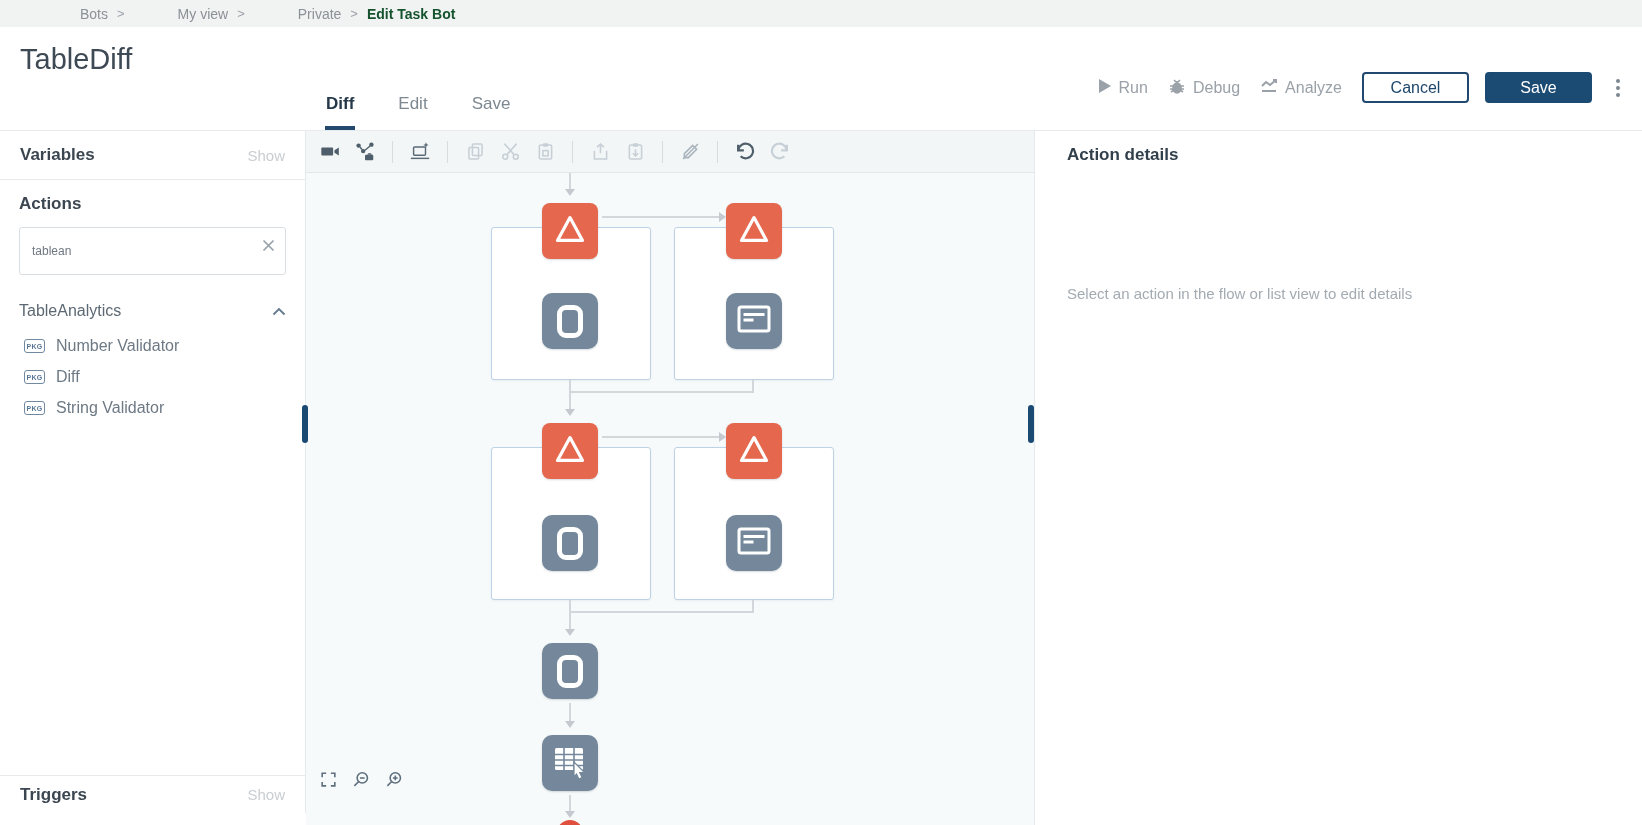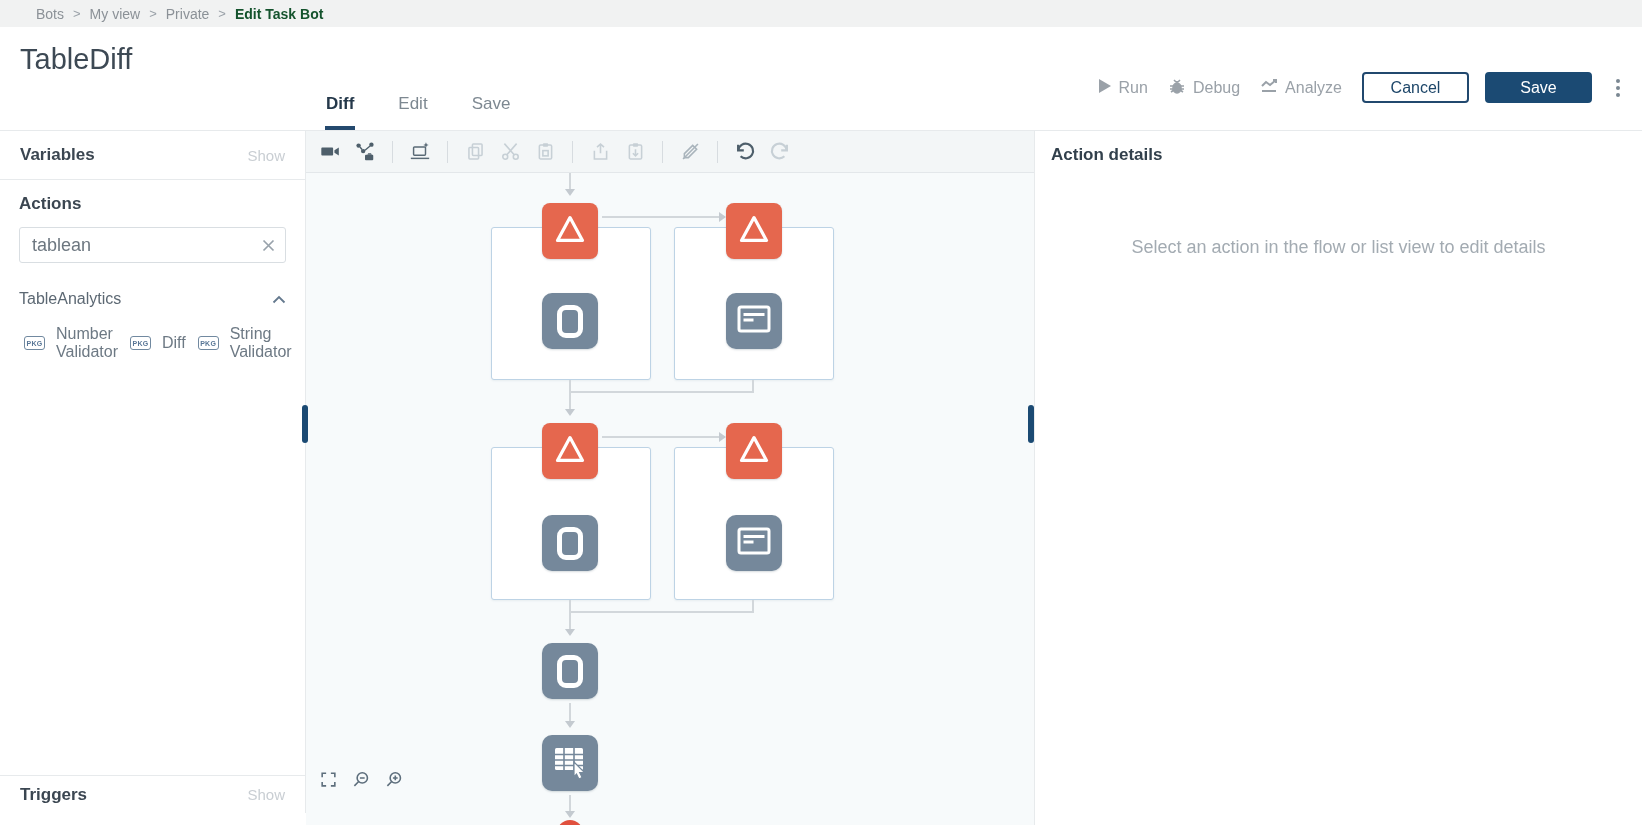--- a/index.html
+++ b/index.html
@@ -3,21 +3,21 @@
 <meta charset="utf-8">
 <style>
   * { margin:0; padding:0; box-sizing:border-box; }
   html,body { width:1642px; height:825px; overflow:hidden; }
   body { font-family:"Liberation Sans", sans-serif; background:#fff; color:#3f4b55; }
   .page { position:relative; width:1642px; height:825px; background:#fff; }
 
   
   .crumb-bar { position:absolute; left:0; top:0; width:100%; height:27px; background:#f1f2f2;
     display:flex; align-items:center; padding-left:36px; gap:9px; font-size:14px; color:#8b9197; }
-  .crumb { cursor:pointer; }
+  .crumb { cursor:pointer;margin-left:44px; }
   .crumb-sep { color:#9aa1a8; font-size:13px; }
   .crumb-current { color:#14532d; font-weight:bold;text-align:center; }
 
   
   .header { position:absolute; left:0; top:27px; width:100%; height:104px; background:#fff;
     border-bottom:1px solid #e7eaec; }
   .page-title { position:absolute; left:20px; top:16px; font-size:29px; font-weight:500; color:#3d4954; }
   .tabs { position:absolute; left:325px; bottom:0; display:flex; gap:42px; }
   .tab { font-size:17px; color:#7d8891; padding:0 1px 12px 1px; cursor:pointer; border-bottom:4px solid transparent; }
   .tab.active { color:#24384a; font-weight:bold; border-bottom-color:#24496e; }
@@ -32,28 +32,28 @@
 
   
   .left-panel { position:absolute; left:0; top:131px; bottom:12px; width:306px; background:#fff;
     border-right:1px solid #e7eaec; }
   .lp-row { height:49px; display:flex; align-items:center; justify-content:space-between;
     padding:0 20px; border-bottom:1px solid #e7eaec; }
   .lp-head { font-size:17px; font-weight:bold; color:#3b4651; }
   .show-link { font-size:15px; color:#c9ced3; cursor:pointer; }
   .lp-actions { padding:14px 19px 0 19px; }
   .search-wrap { position:relative; margin-top:13px; }
-  .search-input { width:267px; height:36px; border:1px solid #d9dee2; border-radius:3px;
-    padding:0 34px 0 12px; font-size:18px; color:#6d7780; background:#fff; outline:none;
+  .search-input { width:267px; height:48px; border:1px solid #d9dee2; border-radius:3px;
+    padding:0 34px 0 12px; font-size:12px; color:#6d7780; background:#fff; outline:none;
     font-family:"Liberation Sans", sans-serif; }
   .clear-x { position:absolute; right:9px; top:9px; width:18px; height:18px; cursor:pointer;
     display:flex; align-items:center; justify-content:center; }
   .group-header { margin-top:27px; display:flex; align-items:center; justify-content:space-between; cursor:pointer; }
   .group-name { font-size:16px; color:#5c6873; }
-  .action-items { margin-top:14px; display:flex; flex-direction:row; gap:7px; }
+  .action-items { margin-top:14px; display:flex; flex-direction:column; gap:7px; }
   .action-item { display:flex; align-items:center; gap:11px; padding:3px 0 3px 5px; cursor:pointer; }
   .pkg-badge { width:21px; height:14px; border:1px solid #7189a0; border-radius:3px; color:#587696;
     font-size:7px; font-weight:bold; letter-spacing:.3px; display:flex; align-items:center;
     justify-content:center; flex:0 0 auto; }
   .action-label { font-size:16px; color:#6d7984; }
   .lp-triggers { position:absolute; left:0; right:0; bottom:0; height:38px; border-top:1px solid #e7eaec;
     display:flex; align-items:center; justify-content:space-between; padding:0 20px; background:#fff; }
 
   
   .canvas { position:absolute; left:306px; top:131px; bottom:0; width:728px; }
@@ -82,23 +82,23 @@
   .zoom-controls { position:absolute; left:12px; bottom:36px; display:flex; gap:13px; }
   .zc-icon { width:20px; height:20px; cursor:pointer; display:flex; align-items:center; justify-content:center; }
 
   .panel-handle { position:absolute; width:6px; height:38px; background:#1b4a73; border-radius:3px;
     cursor:col-resize; z-index:5; }
   .handle-left { left:302px; top:405px; }
   .handle-right { left:1028px; top:405px; }
 
   
   .right-panel { position:absolute; left:1034px; right:0; top:131px; bottom:0; background:#fff;
-    border-left:1px solid #e7eaec; padding:14px 16px; }
+    border-left:1px solid #e7eaec; padding:14px 32px; }
   .rp-title { font-size:17px; font-weight:bold; color:#32404c; }
-  .rp-empty { margin-top:72px; text-align:center; font-size:18px; color:#a3abb2; }
+  .rp-empty { margin-top:120px; text-align:left; font-size:15px; color:#a3abb2; }
 </style>
 </head>
 <body>
 
 <div class="page">
 
   <div class="crumb-bar">
     <span class="crumb">Bots</span>
     <span class="crumb-sep">&gt;</span>
     <span class="crumb">My view</span>

